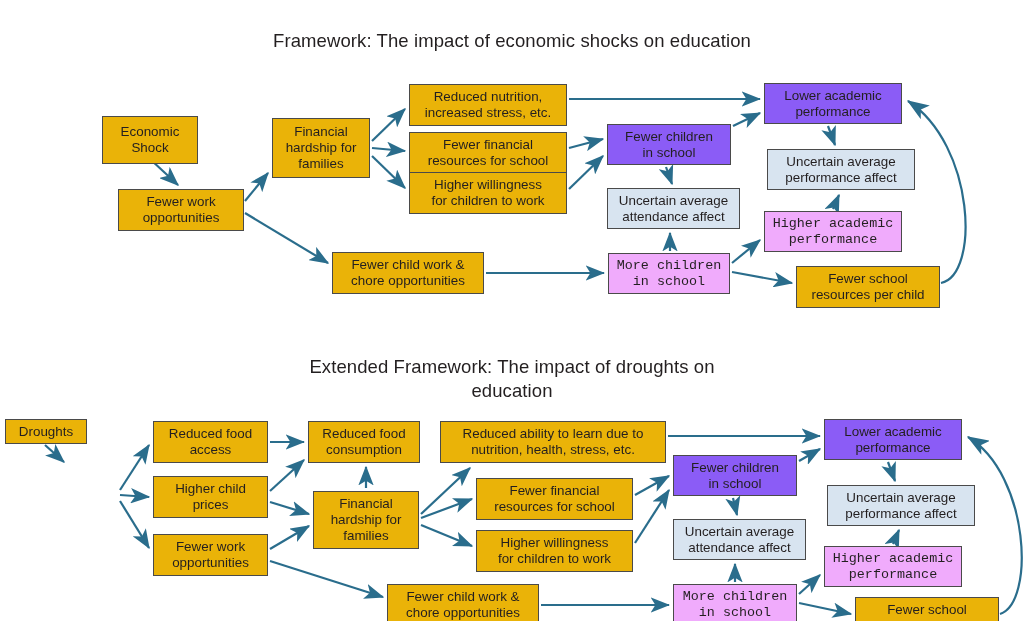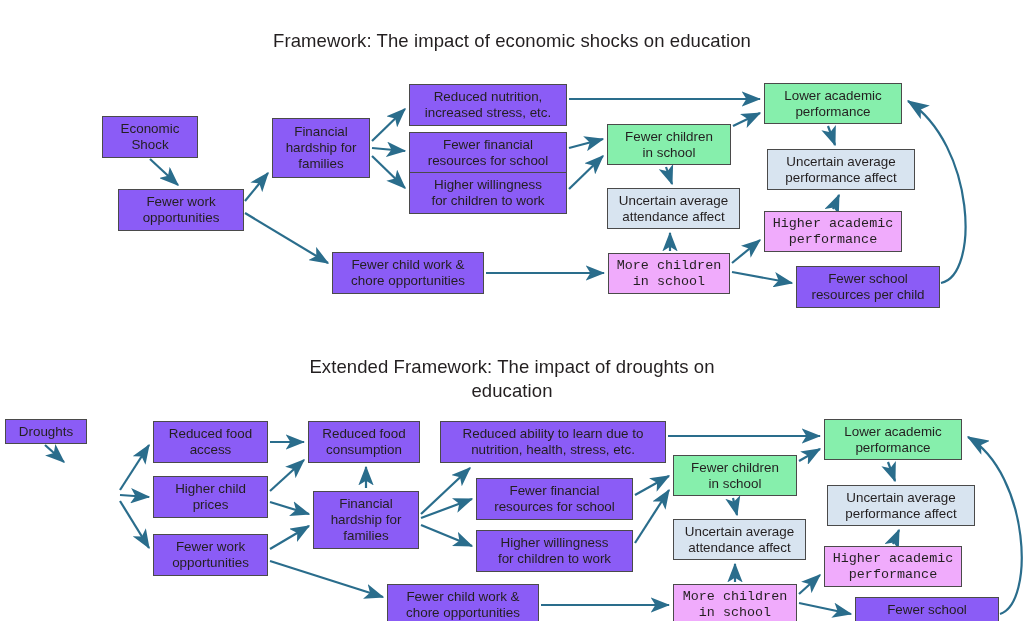--- a/index.html
+++ b/index.html
@@ -18,33 +18,33 @@
     font-size:18.5px;
     color:#231f20;
     line-height:1.30;
     letter-spacing:.1px;
     font-weight:400;
   }
   .node{
     position:absolute;
     box-sizing:border-box;
     border:1.4px solid #4a4a4a;
-    background:#8b5cf6;
+    background:#eab308;
     display:flex;
     align-items:center;
     justify-content:center;
     text-align:center;
     font-size:13.4px;
     line-height:1.19;
     color:#231f20;
     padding:2px 4px;
     z-index:3;
   }
   .node span{display:block;white-space:pre-line;}
-  .node.peach{background:#86efac;}
+  .node.peach{background:#8b5cf6;}
   .node.blue{background:#d8e4f0;}
   .node.green{background:#f0abfc;font-family:Liberation Mono, monospace;}
   svg.edges{position:absolute;left:0;top:0;width:1024px;height:621px;z-index:1;overflow:visible;}
 </style>
 </head>
 <body>
 
 <div class="stage">
 
   <div class="title" style="left:192px;top:4px;width:640px;">Framework: The impact of economic shocks on education</div>
@@ -142,21 +142,21 @@
     </g>
 
     <g fill="none" stroke="#2a6d8c" stroke-width="2.2" marker-end="url(#ah)">
       <path d="M828,101 L835,120"></path>
       <path d="M833,184 L839,170"></path>
     </g>
 
     <path d="M1000,589 C 1035,578 1030,450 968,412" fill="none" stroke="#2a6d8c" stroke-width="2.2" marker-end="url(#ahs)"></path>
   </svg>
 
-  <div class="node" style="left:102px;top:91px;width:96px;height:42px;">
+  <div class="node" style="left:102px;top:91px;width:96px;height:48px;">
       <span>Economic
 Shock</span>
     </div>
   <div class="node" style="left:118px;top:164px;width:126px;height:42px;">
       <span>Fewer work
 opportunities</span>
     </div>
   <div class="node" style="left:272px;top:93px;width:98px;height:60px;">
       <span>Financial
 hardship for

